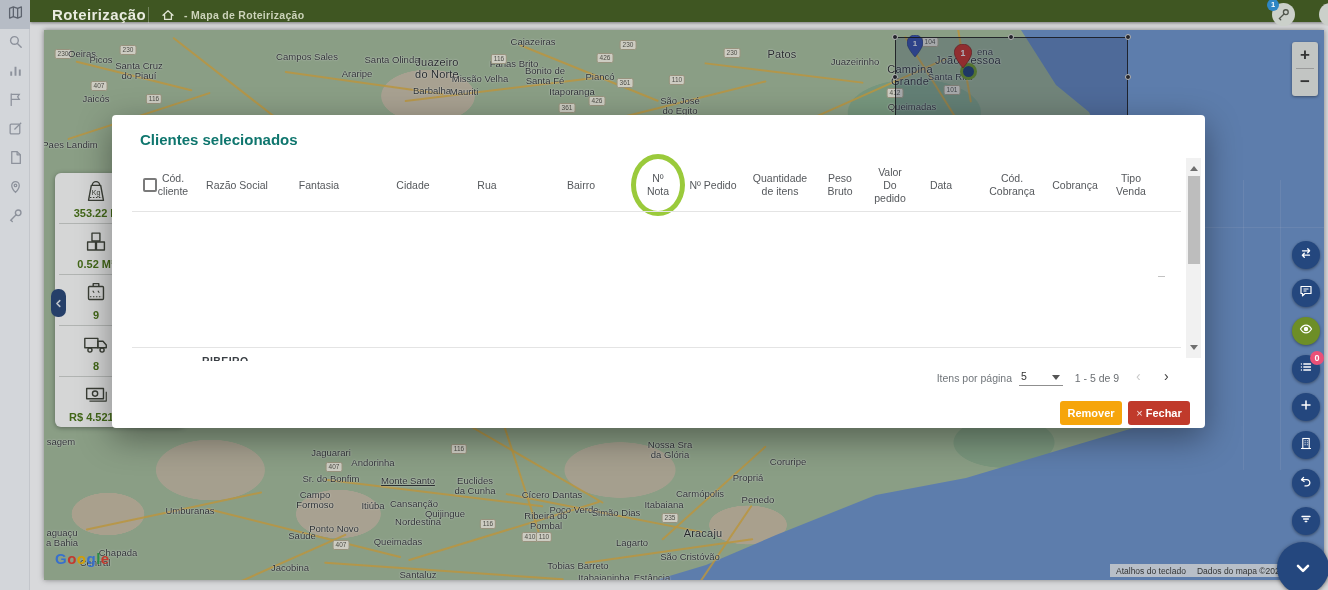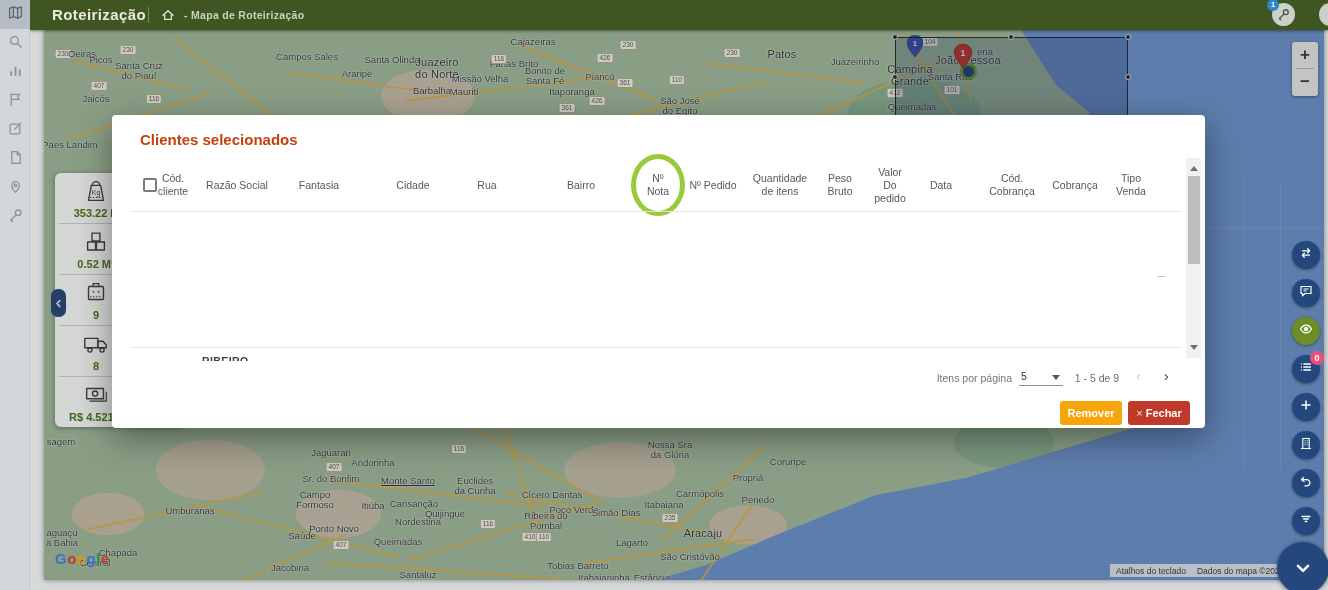--- a/index.html
+++ b/index.html
@@ -1,20 +1,20 @@
 <!DOCTYPE html>
 <html><head>
 <meta charset="utf-8">
 <style>
   *{margin:0;padding:0;box-sizing:border-box}
   html,body{width:1328px;height:590px;overflow:hidden;background:#d8d9db;font-family:"Liberation Sans",sans-serif}
   #stage{position:relative;width:1328px;height:590px;background:#d8d9db;overflow:hidden}
 
   
-  #topbar{position:absolute;left:30px;top:0;right:0;height:30px;background:#3f5622;box-shadow:0 1px 3px rgba(0,0,0,.45);z-index:30}
+  #topbar{position:absolute;left:30px;top:0;right:0;height:22px;background:#3f5622;box-shadow:0 1px 3px rgba(0,0,0,.45);z-index:30}
   #tb-title{position:absolute;left:22px;top:6px;font-size:15px;font-weight:bold;color:#e9ebdf;letter-spacing:.4px}
   #tb-divider{position:absolute;left:118px;top:7px;width:1px;height:16px;background:rgba(255,255,255,.28)}
   #tb-home{position:absolute;left:131px;top:8px;width:14px;height:14px;color:#dfe3d2}
   #tb-crumb{position:absolute;left:154px;top:9px;font-size:10.5px;font-weight:bold;color:#ccd3ba;letter-spacing:.3px}
   .cbtn{position:absolute;top:3px;width:23px;height:23px;border-radius:50%;background:#cbd0ca;color:#51564d;text-align:center}
   #tb-wrench{left:1242px}
   #tb-alert{left:1289px;font-size:13px;font-weight:bold;line-height:23px}
   #tb-wrench svg{width:13px;height:13px;margin-top:5px}
   #tb-badge{position:absolute;left:1237px;top:-1px;width:12px;height:12px;border-radius:50%;background:#2e86c5;color:#fff;font-size:7.5px;line-height:12px;text-align:center;font-weight:bold}
 
@@ -74,21 +74,21 @@
   
   .fab{position:absolute;left:1292px;width:28px;height:28px;border-radius:50%;background:#24477e;color:#fff;display:flex;align-items:center;justify-content:center;box-shadow:0 1px 3px rgba(0,0,0,.4);z-index:40}
   .fab.act{background:#6d8e27}
   .fab svg{width:14px;height:14px}
   .fbadge{position:absolute;right:-4px;top:-4px;width:14px;height:14px;border-radius:50%;background:#ea5178;color:#fff;font-size:9px;line-height:14px;text-align:center;font-weight:bold}
   #fab-main{position:absolute;left:1277px;top:542px;width:52px;height:52px;border-radius:50%;background:#24477e;color:#fff;display:flex;align-items:center;justify-content:center;box-shadow:0 1px 4px rgba(0,0,0,.5);z-index:41}
   #fab-main svg{width:20px;height:20px}
 
   
   #modal{position:absolute;left:112px;top:115px;width:1093px;height:313px;background:#fff;border-radius:4px;box-shadow:0 10px 34px rgba(0,0,0,.4);z-index:50}
-  #mtitle{position:absolute;left:28px;top:16px;font-size:15px;font-weight:bold;color:#c2410c}
+  #mtitle{position:absolute;left:28px;top:16px;font-size:15px;font-weight:bold;color:#0f766e}
   #mcheck{position:absolute;left:31px;top:63px;width:14px;height:14px;border:2px solid #7a7a7a;border-radius:2px;background:#fff}
   .col{position:absolute;transform:translate(-50%,-50%);top:70px;text-align:center;font-size:10.5px;line-height:13px;color:#55585c;white-space:pre-line}
   #ring{position:absolute;width:54px;height:62px;top:39px;border:5px solid #9aca3b;border-radius:50%;transform:translateX(-50%)}
   .hline{position:absolute;left:20px;right:24px;height:1px;background:#e4e4e4}
   #dash{position:absolute;left:1046px;top:161px;width:7px;height:1px;background:#c2c2c2}
   #rowclip{position:absolute;left:90px;top:236px;width:140px;height:10px;overflow:hidden}
   #rowclip span{font-size:10.5px;font-weight:bold;color:#3b4045;letter-spacing:.4px;line-height:14px}
   #sbar{position:absolute;left:1074px;top:43px;width:15px;height:200px;background:#f1f1f1}
   #sbar .tri-up{position:absolute;left:3.5px;top:8px;width:0;height:0;border-left:4px solid transparent;border-right:4px solid transparent;border-bottom:5px solid #6f6f6f}
   #sbar .tri-dn{position:absolute;left:3.5px;bottom:8px;width:0;height:0;border-left:4px solid transparent;border-right:4px solid transparent;border-top:5px solid #6f6f6f}

